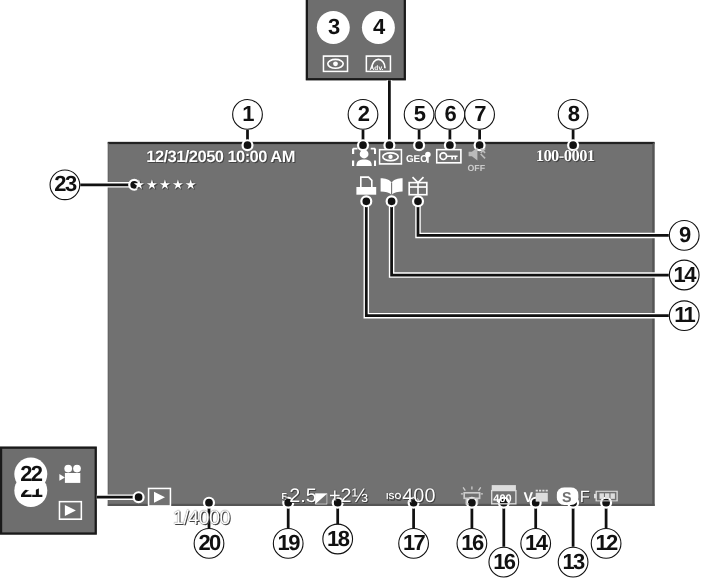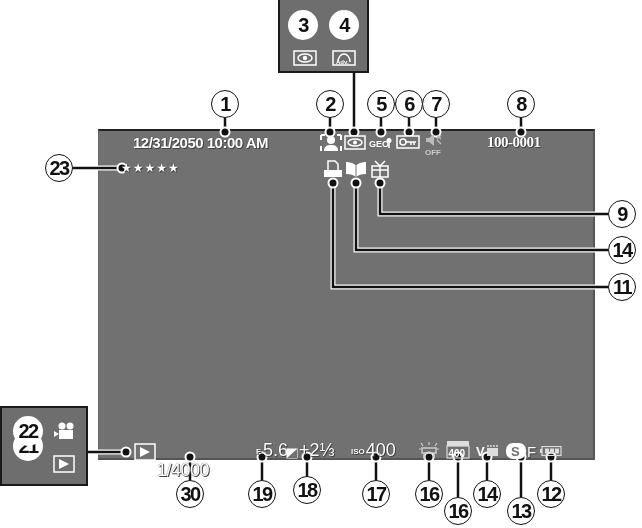--- a/index.html
+++ b/index.html
@@ -186,21 +186,21 @@
   <svg class="icon" style="left:53px;top:455px" width="22" height="18" viewBox="0 0 22 18">
     <rect x="1" y="1" width="20" height="16" fill="#6e6e6e" stroke="#fff" stroke-width="1.5"></rect>
     <path d="M6 4l10 5l-10 5z" fill="#fff"></path>
   </svg>
 
   <svg class="icon" style="left:134px;top:443px" width="22" height="18" viewBox="0 0 22 18">
     <rect x="1" y="1" width="20" height="16" fill="#717171" stroke="#fff" stroke-width="1.5"></rect>
     <path d="M6 4l10 5l-10 5z" fill="#fff"></path>
   </svg>
   <div class="osd osd-shutter">1/4000</div>
-  <div class="osd osd-aperture"><span class="small">F</span><span>5.6</span></div>
+  <div class="osd osd-aperture"><span class="small">F</span><span>2.5</span></div>
   <svg class="icon" style="left:286px;top:448px" width="12" height="11" viewBox="0 0 12 11">
     <rect x="0.5" y="0.5" width="11" height="10" fill="#fff"></rect>
     <path d="M1 10L11 1V10z" fill="#717171"></path>
   </svg>
   <div class="osd osd-ev" style="left:299px">+2⅓</div>
   <div class="osd osd-iso"><span class="small">ISO</span><span>400</span></div>
 
   <svg class="icon" style="left:418px;top:442px" width="22" height="18" viewBox="0 0 22 18">
     <path d="M3 1l2 3M11 0v3M19 1l-2 3M1 7h2M19 7h2" stroke="#ccc" stroke-width="1.2"></path>
     <rect x="4" y="6" width="14" height="5" fill="none" stroke="#ccc" stroke-width="1.5"></rect>
@@ -241,18 +241,18 @@
   <div class="callout" style="left:608px;top:236px">14</div>
   <div class="callout" style="left:608px;top:273px">11</div>
   <div class="callout" style="left:537px;top:480px">12</div>
   <div class="callout" style="left:507px;top:497px">13</div>
   <div class="callout" style="left:473px;top:480px">14</div>
   <div class="callout" style="left:444px;top:497px">16</div>
   <div class="callout" style="left:415px;top:480px">16</div>
   <div class="callout" style="left:362px;top:480px">17</div>
   <div class="callout" style="left:293px;top:476px">18</div>
   <div class="callout" style="left:248px;top:480px">19</div>
-  <div class="callout" style="left:176px;top:480px">30</div>
+  <div class="callout" style="left:176px;top:480px">20</div>
   <div class="callout dark" style="left:13px;top:431px;width:30px;height:30px">21</div>
   <div class="callout dark" style="left:13px;top:416px;width:30px;height:30px">22</div>
   <div class="callout" style="left:45px;top:154px">23</div>
 
 </div>
 
 </body></html>

